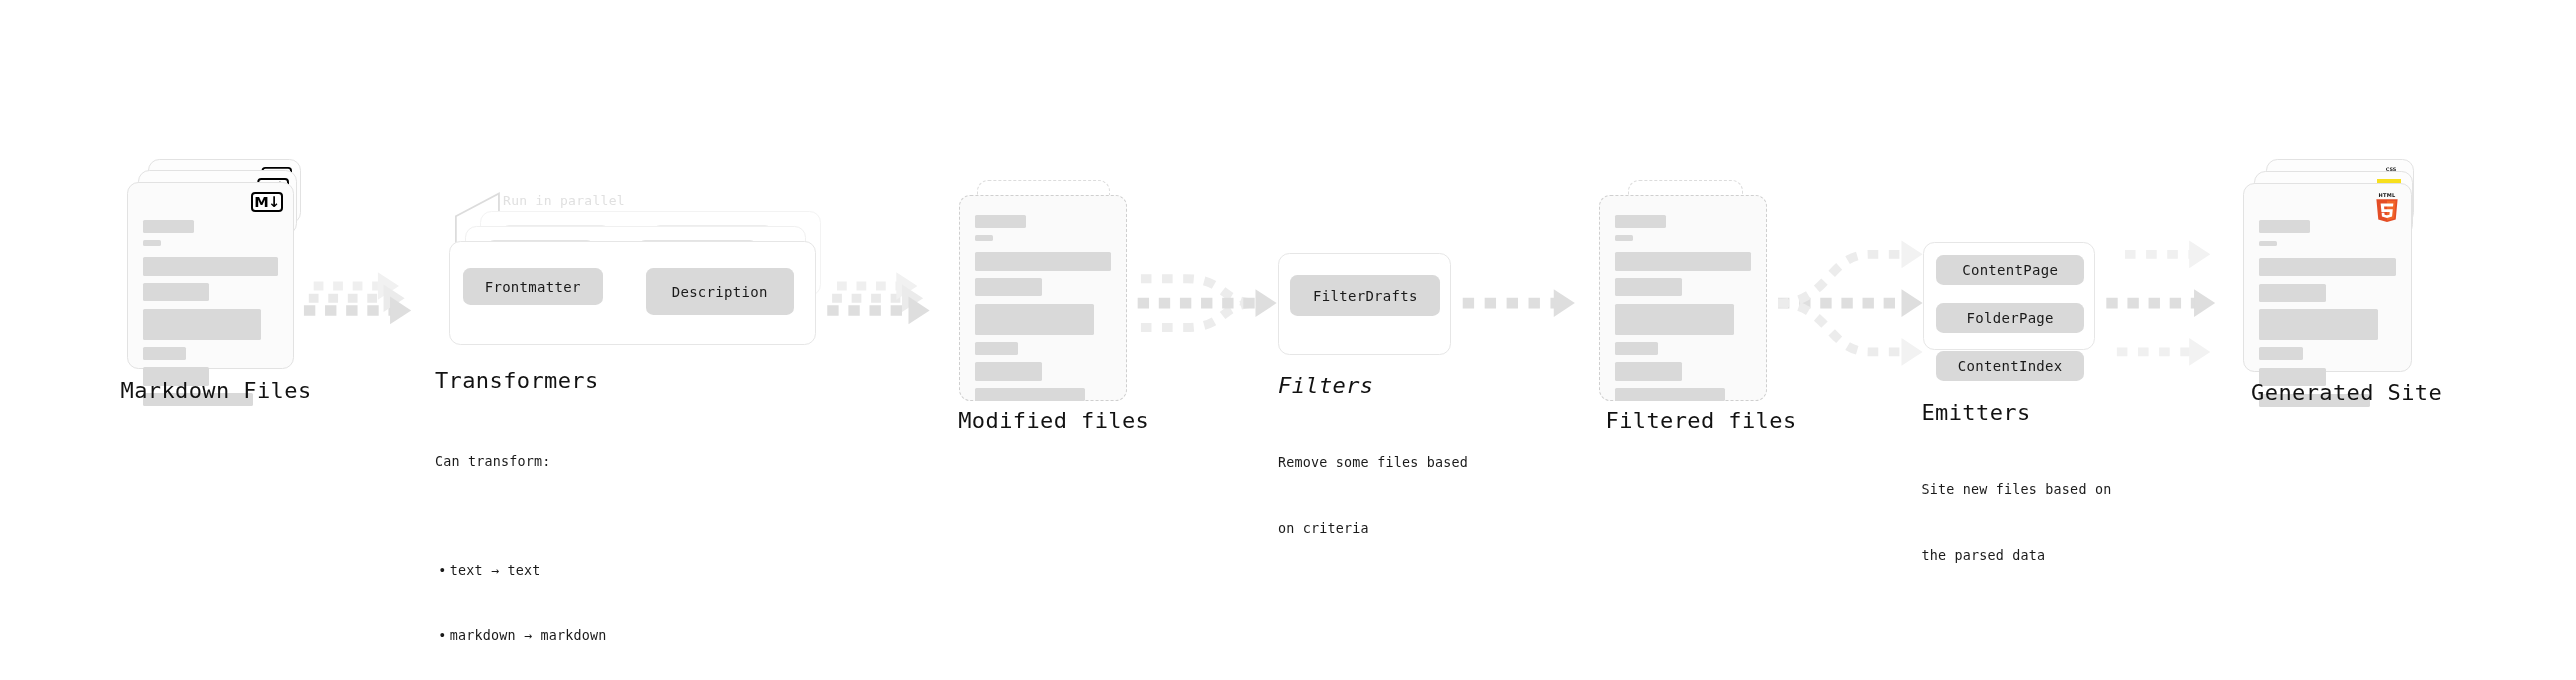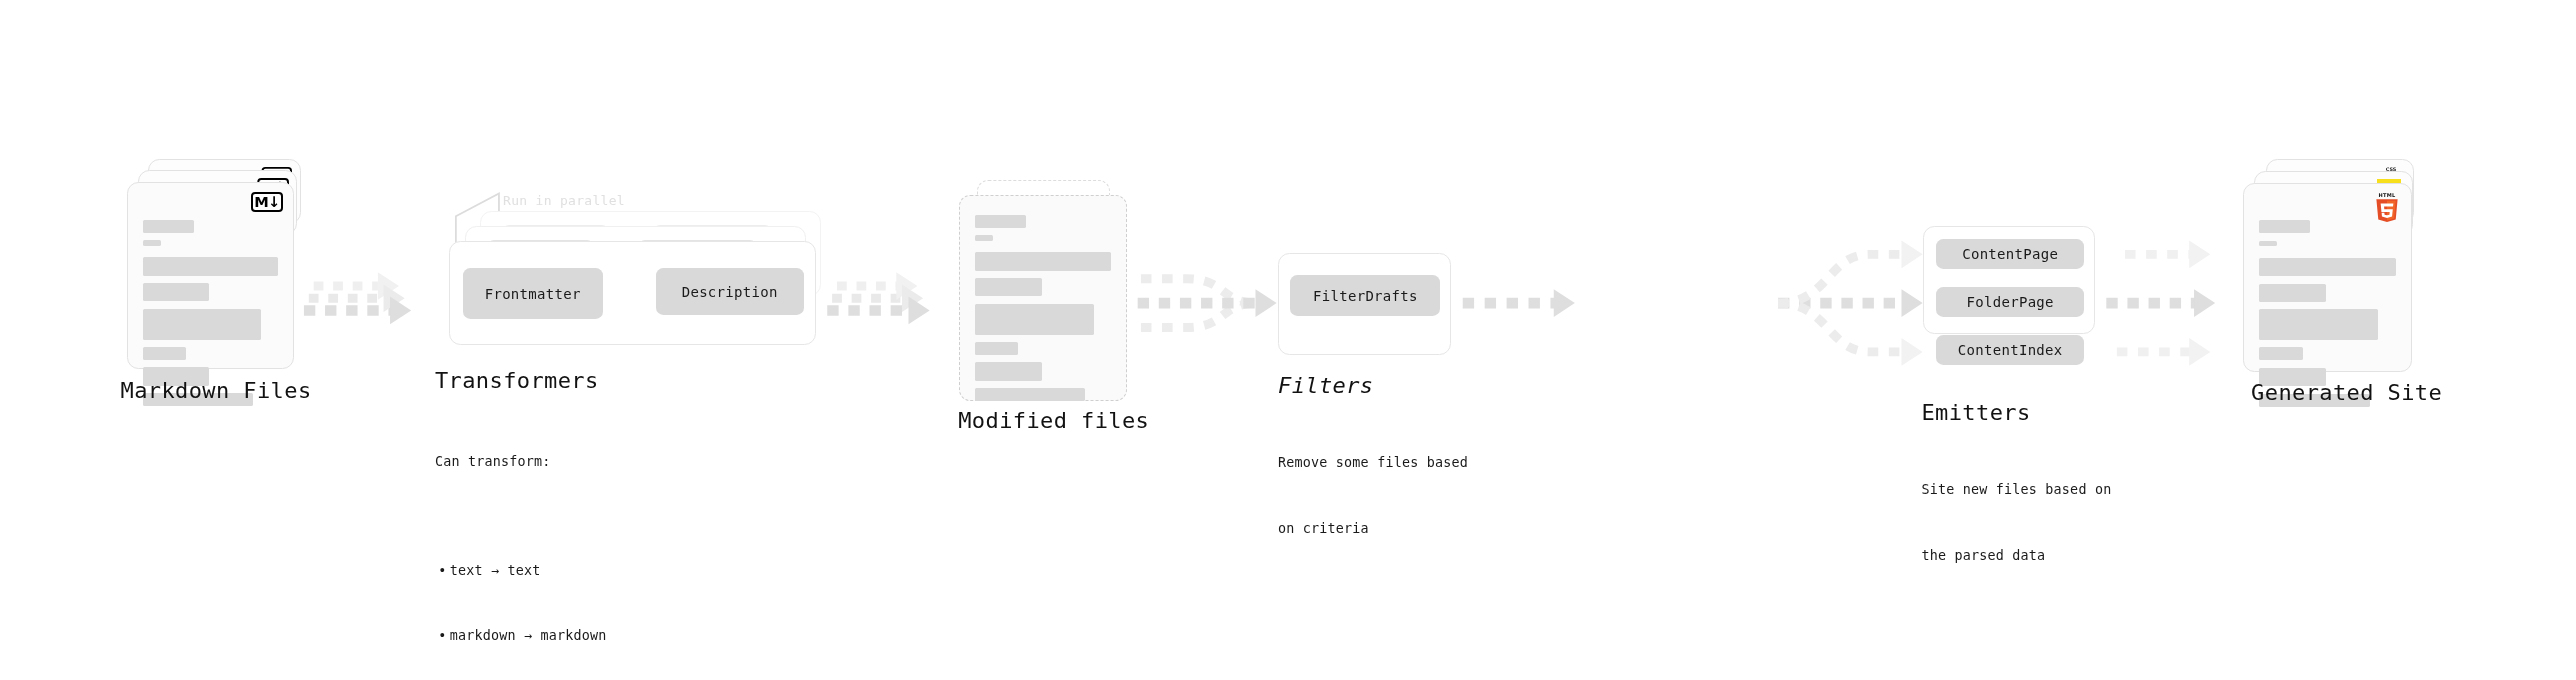--- a/index.html
+++ b/index.html
@@ -309,24 +309,24 @@
         <line x1="208" y1="104" x2="248" y2="104"></line>
       </g>
       <polygon points="248,98 260,104 248,110" fill="#e6e6e6"></polygon>
       <g stroke="#d6d6d6" stroke-width="2.4" fill="none">
         <line x1="205" y1="120" x2="250" y2="120"></line>
       </g>
       <polygon points="250,113 263,120 250,127" fill="#d6d6d6"></polygon>
     </svg>
 
     <div class="panel" style="left:5.7px; top:46px; width:367px; height:104px;">
-      <div class="chip" style="left:13px; top:26px; width:140px; height:51px;">
+      <div class="chip" style="left:13px; top:26px; width:140px; height:37px;">
         <span>Frontmatter</span>
       </div>
-      <div class="chip" style="left:206px; top:26px; width:148px; height:47px;">
+      <div class="chip" style="left:196px; top:26px; width:148px; height:47px;">
         <span>Description</span>
       </div>
     </div>
 
     <div class="title" style="left:-8.1px; top:173px;">Transformers</div>
 
     <div class="sub" style="left:-8.1px; top:213px;">
       <div>Can transform:</div>
       <ul>
         <li>text → text</li>
@@ -361,23 +361,41 @@
         <span>FilterDrafts</span>
       </div>
     </div>
     <div class="title" style="left:0px; top:120px;font-style:italic;">Filters</div>
     <div class="sub" style="left:0px; top:156px;">
       <div>Remove some files based</div>
       <div>on criteria</div>
     </div>
   </div>
 
+  <div class="node" style="left:1599px; top:180px;">
+    <div class="doc-stack" style="width:187px;height:219px;">
+      <div class="doc dashed ghost1" style="left:29px; top:0px; width:115px; height:57px;"></div>
+      <div class="doc dashed" style="left:0px; top:14.6px; width:168px; height:206px;">
+        <div class="doc-body" style="top:19.5px;">
+          <div class="sk" style="width:51px;height:13px;"></div>
+          <div class="sk" style="width:18.7px;height:5.7px;margin-bottom:11.4px;"></div>
+          <div class="sk" style="width:100%;height:18.7px;"></div>
+          <div class="sk" style="width:49%;height:18px;"></div>
+          <div class="sk" style="width:87%;height:31px;"></div>
+          <div class="sk" style="width:32%;height:13px;"></div>
+          <div class="sk" style="width:49%;height:18.7px;"></div>
+          <div class="sk" style="width:81%;height:13px;"></div>
+        </div>
+      </div>
+    </div>
+    <div class="title" style="left:6.5px; top:228px;">Filtered files</div>
+  </div>
 
   <div class="node" style="left:1923px; top:226px;">
-    <div class="panel" style="left:0; top:0; width:172px; height:108px; position:absolute;">
+    <div class="panel" style="left:0; top:16px; width:172px; height:108px; position:absolute;">
       <div class="chip" style="left:12.2px; top:12.2px; width:148px; height:30px;">
         <span>ContentPage</span>
       </div>
       <div class="chip" style="left:12.2px; top:60px; width:148px; height:30px;">
         <span>FolderPage</span>
       </div>
       <div class="chip" style="left:12.2px; top:108px; width:148px; height:30px;">
         <span>ContentIndex</span>
       </div>
     </div>

